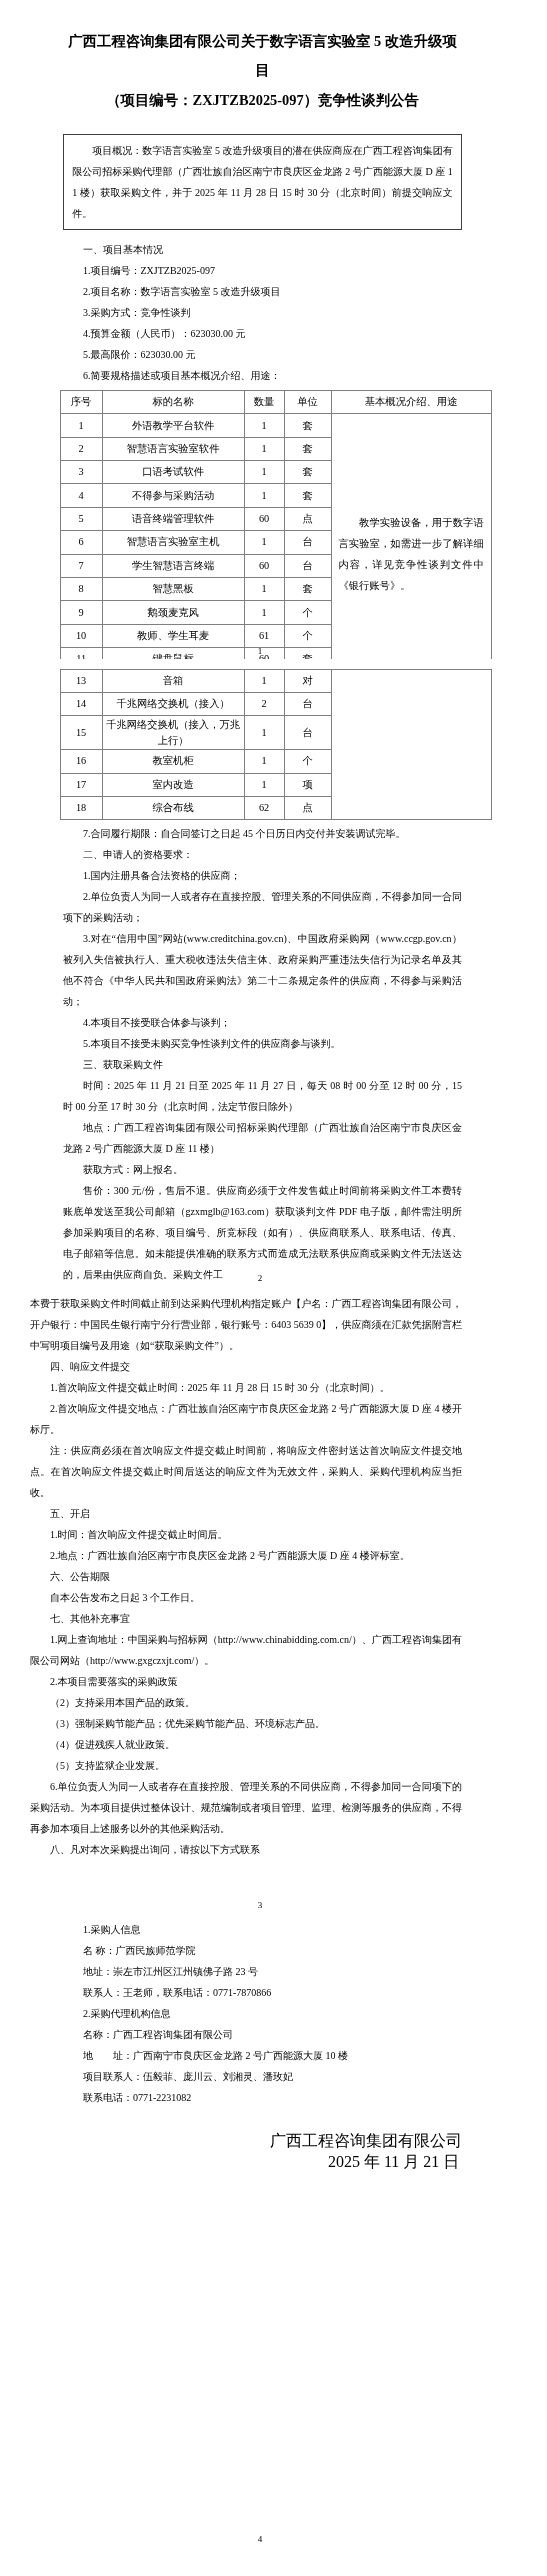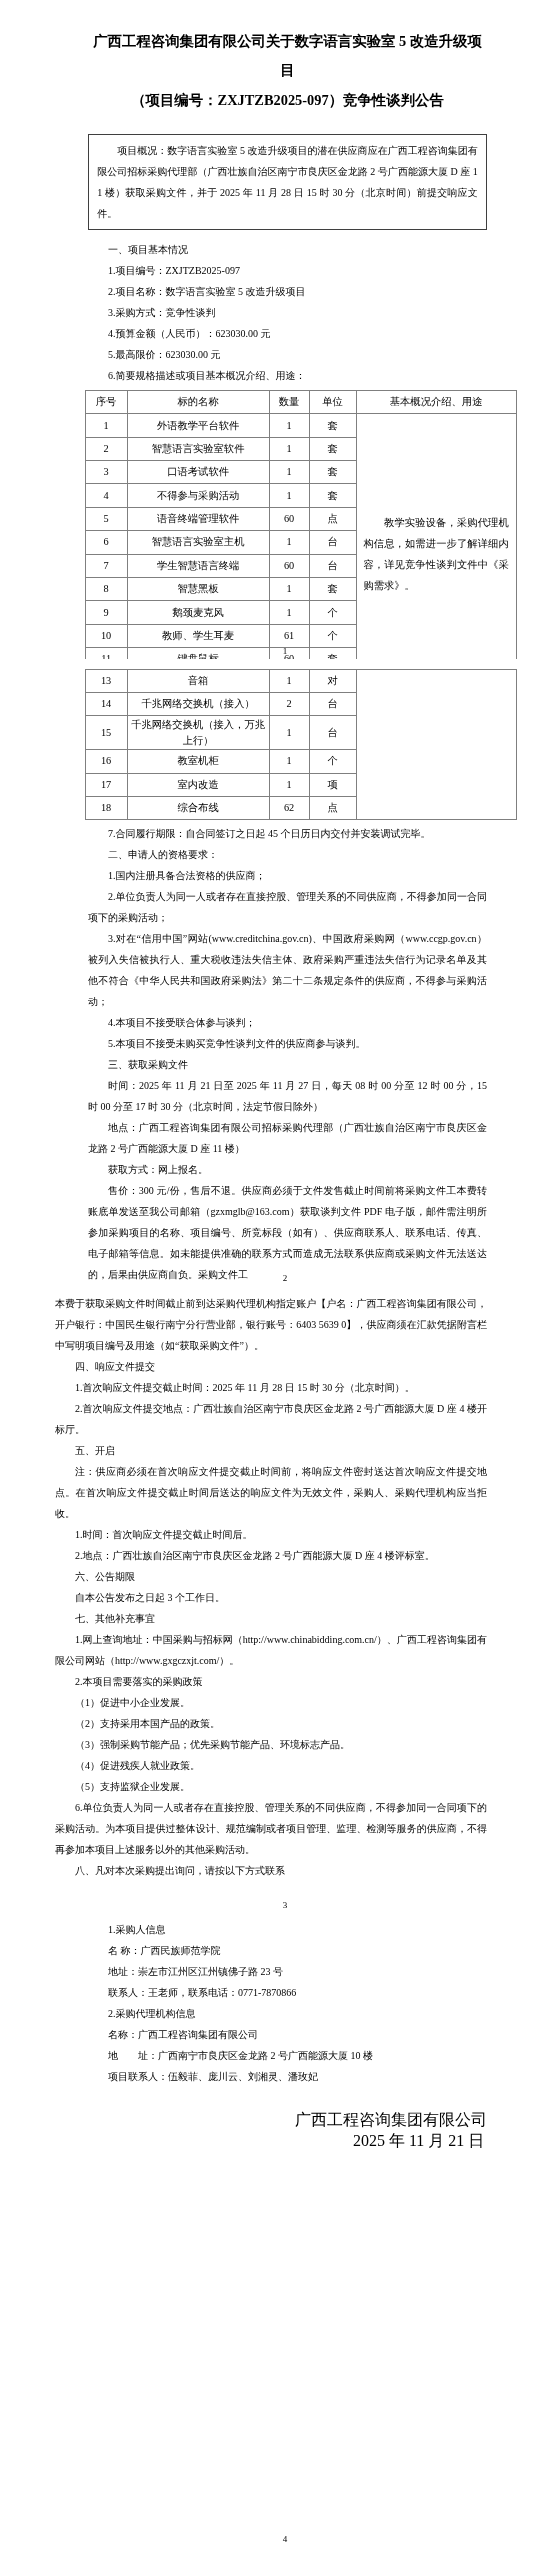--- a/index.html
+++ b/index.html
@@ -1,17 +1,17 @@
 <!DOCTYPE html>
 <html style="font-size:11px"><head>
 <meta charset="utf-8">
 <style>
   html,body{margin:0;padding:0;background:#ffffff;}
   .doc{width:548px;background:#ffffff;color:#000;font-family:"Liberation Serif","DejaVu Serif",serif;}
-  .page{position:relative;box-sizing:border-box;width:520px;overflow:hidden;background:#fff;padding-left:63px;padding-right:58px;margin-left:25px;}
+  .page{position:relative;box-sizing:border-box;width:520px;overflow:hidden;background:#fff;padding-left:63px;padding-right:58px;}
   .page1{height:659px;padding-top:27px;}
   .page2{height:627px;padding-top:5.5px;}
   .page3{height:627px;padding-top:6.8px;padding-left:30px;}
   .page4{height:664px;padding-top:5.5px;}
 
   .title{margin:0 0 19px 0;font-size:14.4px;font-weight:bold;text-align:center;line-height:29.4px;}
   .title .tl{display:block;}
 
   .overview-box{border:0.7px solid #3f3f3f;margin:0 0 9px 0;padding:4.8px 8.2px;}
   .para{margin:0;font-size:10px;line-height:21px;text-indent:2em;text-align:justify;word-break:break-all;}
@@ -72,21 +72,21 @@
           <th>单位</th>
           <th>基本概况介绍、用途</th>
         </tr>
       </thead>
       <tbody>
         <tr>
           <td>1</td>
           <td>外语教学平台软件</td>
           <td>1</td>
           <td>套</td>
-          <td class="desc" rowspan="12">教学实验设备，采购代理机构信息，如需进一步了解详细内容，详见竞争性谈判文件中《采购需求》。</td>
+          <td class="desc" rowspan="12">教学实验设备，用于数字语言实验室，如需进一步了解详细内容，详见竞争性谈判文件中《银行账号》。</td>
         </tr>
         <tr>
           <td>2</td>
           <td>智慧语言实验室软件</td>
           <td>1</td>
           <td>套</td>
         </tr>
         <tr>
           <td>3</td>
           <td>口语考试软件</td>
@@ -217,49 +217,49 @@
     <p class="para">售价：300 元/份，售后不退。供应商必须于文件发售截止时间前将采购文件工本费转账底单发送至我公司邮箱（gzxmglb@163.com）获取谈判文件 PDF 电子版，邮件需注明所参加采购项目的名称、项目编号、所竞标段（如有）、供应商联系人、联系电话、传真、电子邮箱等信息。如未能提供准确的联系方式而造成无法联系供应商或采购文件无法送达的，后果由供应商自负。采购文件工</p>
 
     <div class="page-footer">2</div>
   </div>
 
   <div class="page page3">
     <p class="para noindent">本费于获取采购文件时间截止前到达采购代理机构指定账户【户名：广西工程咨询集团有限公司，开户银行：中国民生银行南宁分行营业部，银行账号：6403 5639 0】，供应商须在汇款凭据附言栏中写明项目编号及用途（如“获取采购文件”）。</p>
     <p class="para">四、响应文件提交</p>
     <p class="para">1.首次响应文件提交截止时间：2025 年 11 月 28 日 15 时 30 分（北京时间）。</p>
     <p class="para">2.首次响应文件提交地点：广西壮族自治区南宁市良庆区金龙路 2 号广西能源大厦 D 座 4 楼开标厅。</p>
+    <p class="para">注：供应商必须在首次响应文件提交截止时间前，将响应文件密封送达首次响应文件提交地点。在首次响应文件提交截止时间后送达的响应文件为无效文件，采购人、采购代理机构应当拒收。</p>
     <p class="para">五、开启</p>
-    <p class="para">注：供应商必须在首次响应文件提交截止时间前，将响应文件密封送达首次响应文件提交地点。在首次响应文件提交截止时间后送达的响应文件为无效文件，采购人、采购代理机构应当拒收。</p>
     <p class="para">1.时间：首次响应文件提交截止时间后。</p>
     <p class="para">2.地点：广西壮族自治区南宁市良庆区金龙路 2 号广西能源大厦 D 座 4 楼评标室。</p>
     <p class="para">六、公告期限</p>
     <p class="para">自本公告发布之日起 3 个工作日。</p>
     <p class="para">七、其他补充事宜</p>
     <p class="para">1.网上查询地址：中国采购与招标网（http://www.chinabidding.com.cn/）、广西工程咨询集团有限公司网站（http://www.gxgczxjt.com/）。</p>
     <p class="para">2.本项目需要落实的采购政策</p>
-    <p class="para">（1）促进中小企业发展。</p>
     <p class="para">（2）支持采用本国产品的政策。</p>
     <p class="para">（3）强制采购节能产品；优先采购节能产品、环境标志产品。</p>
     <p class="para">（4）促进残疾人就业政策。</p>
     <p class="para">（5）支持监狱企业发展。</p>
     <p class="para">6.单位负责人为同一人或者存在直接控股、管理关系的不同供应商，不得参加同一合同项下的采购活动。为本项目提供过整体设计、规范编制或者项目管理、监理、检测等服务的供应商，不得再参加本项目上述服务以外的其他采购活动。</p>
     <p class="para">八、凡对本次采购提出询问，请按以下方式联系</p>
 
     <div class="page-footer">3</div>
   </div>
 
   <div class="page page4">
     <p class="para">1.采购人信息</p>
     <p class="para">名 称：广西民族师范学院</p>
     <p class="para">地址：崇左市江州区江州镇佛子路 23 号</p>
     <p class="para">联系人：王老师，联系电话：0771-7870866</p>
     <p class="para">2.采购代理机构信息</p>
     <p class="para">名称：广西工程咨询集团有限公司</p>
     <p class="para">地　　址：广西南宁市良庆区金龙路 2 号广西能源大厦 10 楼</p>
     <p class="para">项目联系人：伍毅菲、庞川云、刘湘灵、潘玫妃</p>
+    <p class="para">联系电话：0771-2231082</p>
 
     <div class="sig-block">
       <span class="sig-line">广西工程咨询集团有限公司</span>
       <span class="sig-line sig-date">2025 年 11 月 21 日</span>
     </div>
 
     <div class="page-footer">4</div>
   </div>
 
 </div>

